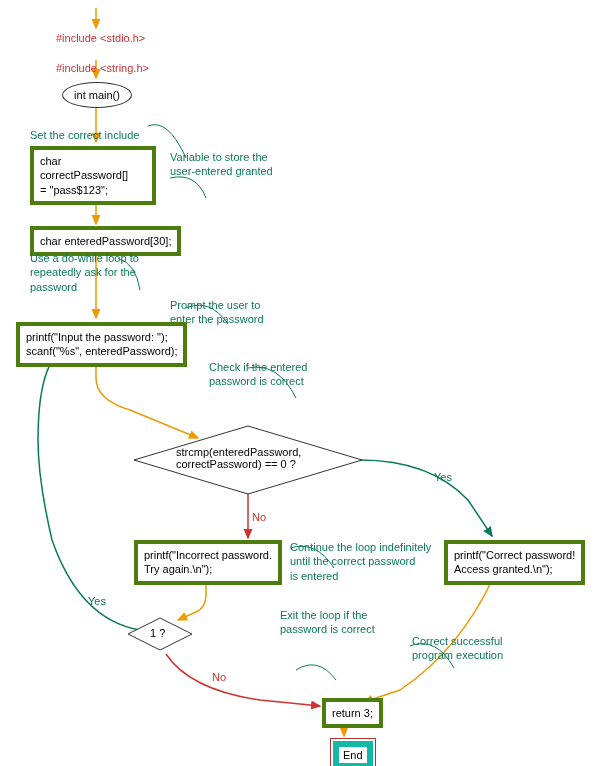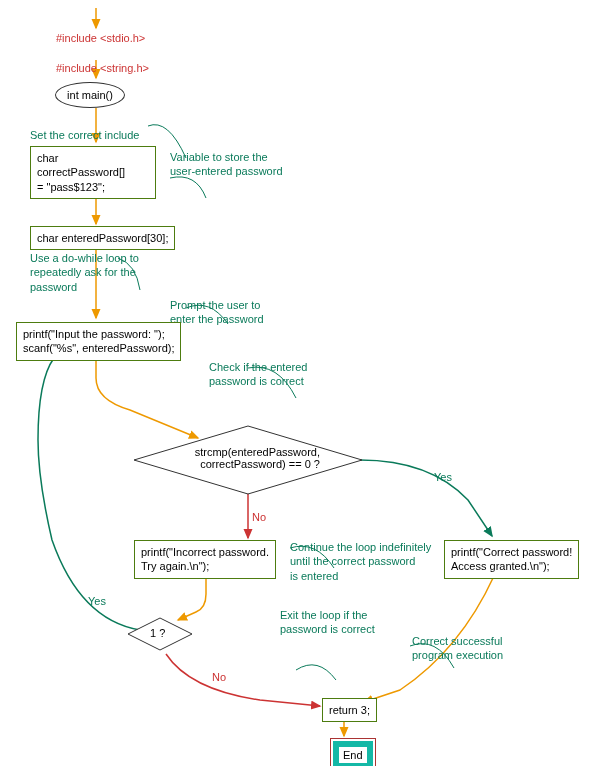--- a/index.html
+++ b/index.html
@@ -1,17 +1,17 @@
 <!DOCTYPE html>
 <html><head>
 <meta charset="utf-8">
 <style>
 body{margin:0;padding:0;background:#fff;font-family:Arial,sans-serif;font-size:11px;width:596px;height:766px;position:relative;overflow:hidden}
 .node{position:absolute;box-sizing:border-box}
-.procbox{border:1px solid #4d7c0f;background:#fff;padding:4px 6px;line-height:1.3}
+.procbox{border:4px solid #4d7c0f;background:#fff;padding:4px 6px;line-height:1.3}
 .ellipse{border:1px solid #333;border-radius:50%;background:#fff;display:flex;align-items:center;justify-content:center}
 .endbox{border:6px solid #14b8a6;background:#fff;display:flex;align-items:center;justify-content:center;padding:2px 4px}
 .endouter{border:1px solid #a33;padding:2px}
 .ann{position:absolute;color:#0a7a5a;line-height:1.3}
 .inc{color:#c33}
 svg{position:absolute;top:0;left:0;pointer-events:none}
 </style>
 </head>
 <body>
 
@@ -48,48 +48,48 @@
 <path d="M186,308 Q210,298 228,324" fill="none" stroke="#0a7a5a" stroke-width="1"></path>
 <path d="M248,368 Q278,362 296,398" fill="none" stroke="#0a7a5a" stroke-width="1"></path>
 <path d="M290,548 Q316,540 334,568" fill="none" stroke="#0a7a5a" stroke-width="1"></path>
 <path d="M296,670 Q318,656 336,680" fill="none" stroke="#0a7a5a" stroke-width="1"></path>
 <path d="M410,646 Q436,636 454,668" fill="none" stroke="#0a7a5a" stroke-width="1"></path>
 </svg>
 
 <div class="node inc" style="left:56px;top:32px">#include &lt;stdio.h&gt;</div>
 <div class="node inc" style="left:56px;top:62px">#include &lt;string.h&gt;</div>
 
-<div class="node ellipse" style="left:55px;top:82px;width:70px;height:26px">
+<div class="node ellipse" style="left:62px;top:82px;width:70px;height:26px">
     <span>int main()</span>
   </div>
 
 <div class="ann" style="left:30px;top:128px">Set the correct include</div>
 
 <div class="node procbox" style="left:30px;top:146px;width:126px;white-space:pre-line">char correctPassword[]
 = "pass$123";</div>
 
 <div class="ann" style="left:170px;top:150px;white-space:pre-line">Variable to store the
-user-entered password</div>
+user-entered granted</div>
 
 <div class="node procbox" style="left:30px;top:226px">char enteredPassword[30];</div>
 
 <div class="ann" style="left:30px;top:251px;white-space:pre-line">Use a do-while loop to
 repeatedly ask for the
 password</div>
 
 <div class="ann" style="left:170px;top:298px;white-space:pre-line">Prompt the user to
 enter the password</div>
 
 <div class="node procbox" style="left:16px;top:322px;white-space:pre-line">printf("Input the password: ");
 scanf("%s", enteredPassword);</div>
 
 <div class="ann" style="left:209px;top:360px;white-space:pre-line">Check if the entered
 password is correct</div>
 
-<div class="node" style="left:176px;top:446px;width:144px;text-align:right;white-space:pre-line">strcmp(enteredPassword,
+<div class="node" style="left:176px;top:446px;width:144px;text-align:left;white-space:pre-line">strcmp(enteredPassword,
 correctPassword) == 0 ?</div>
 
 <div class="ann" style="left:252px;top:510px;color:#c33">No</div>
 <div class="ann" style="left:434px;top:470px">Yes</div>
 
 <div class="node procbox" style="left:134px;top:540px;white-space:pre-line">printf("Incorrect password.
 Try again.\n");</div>
 
 <div class="ann" style="left:290px;top:540px;white-space:pre-line">Continue the loop indefinitely
 until the correct password

